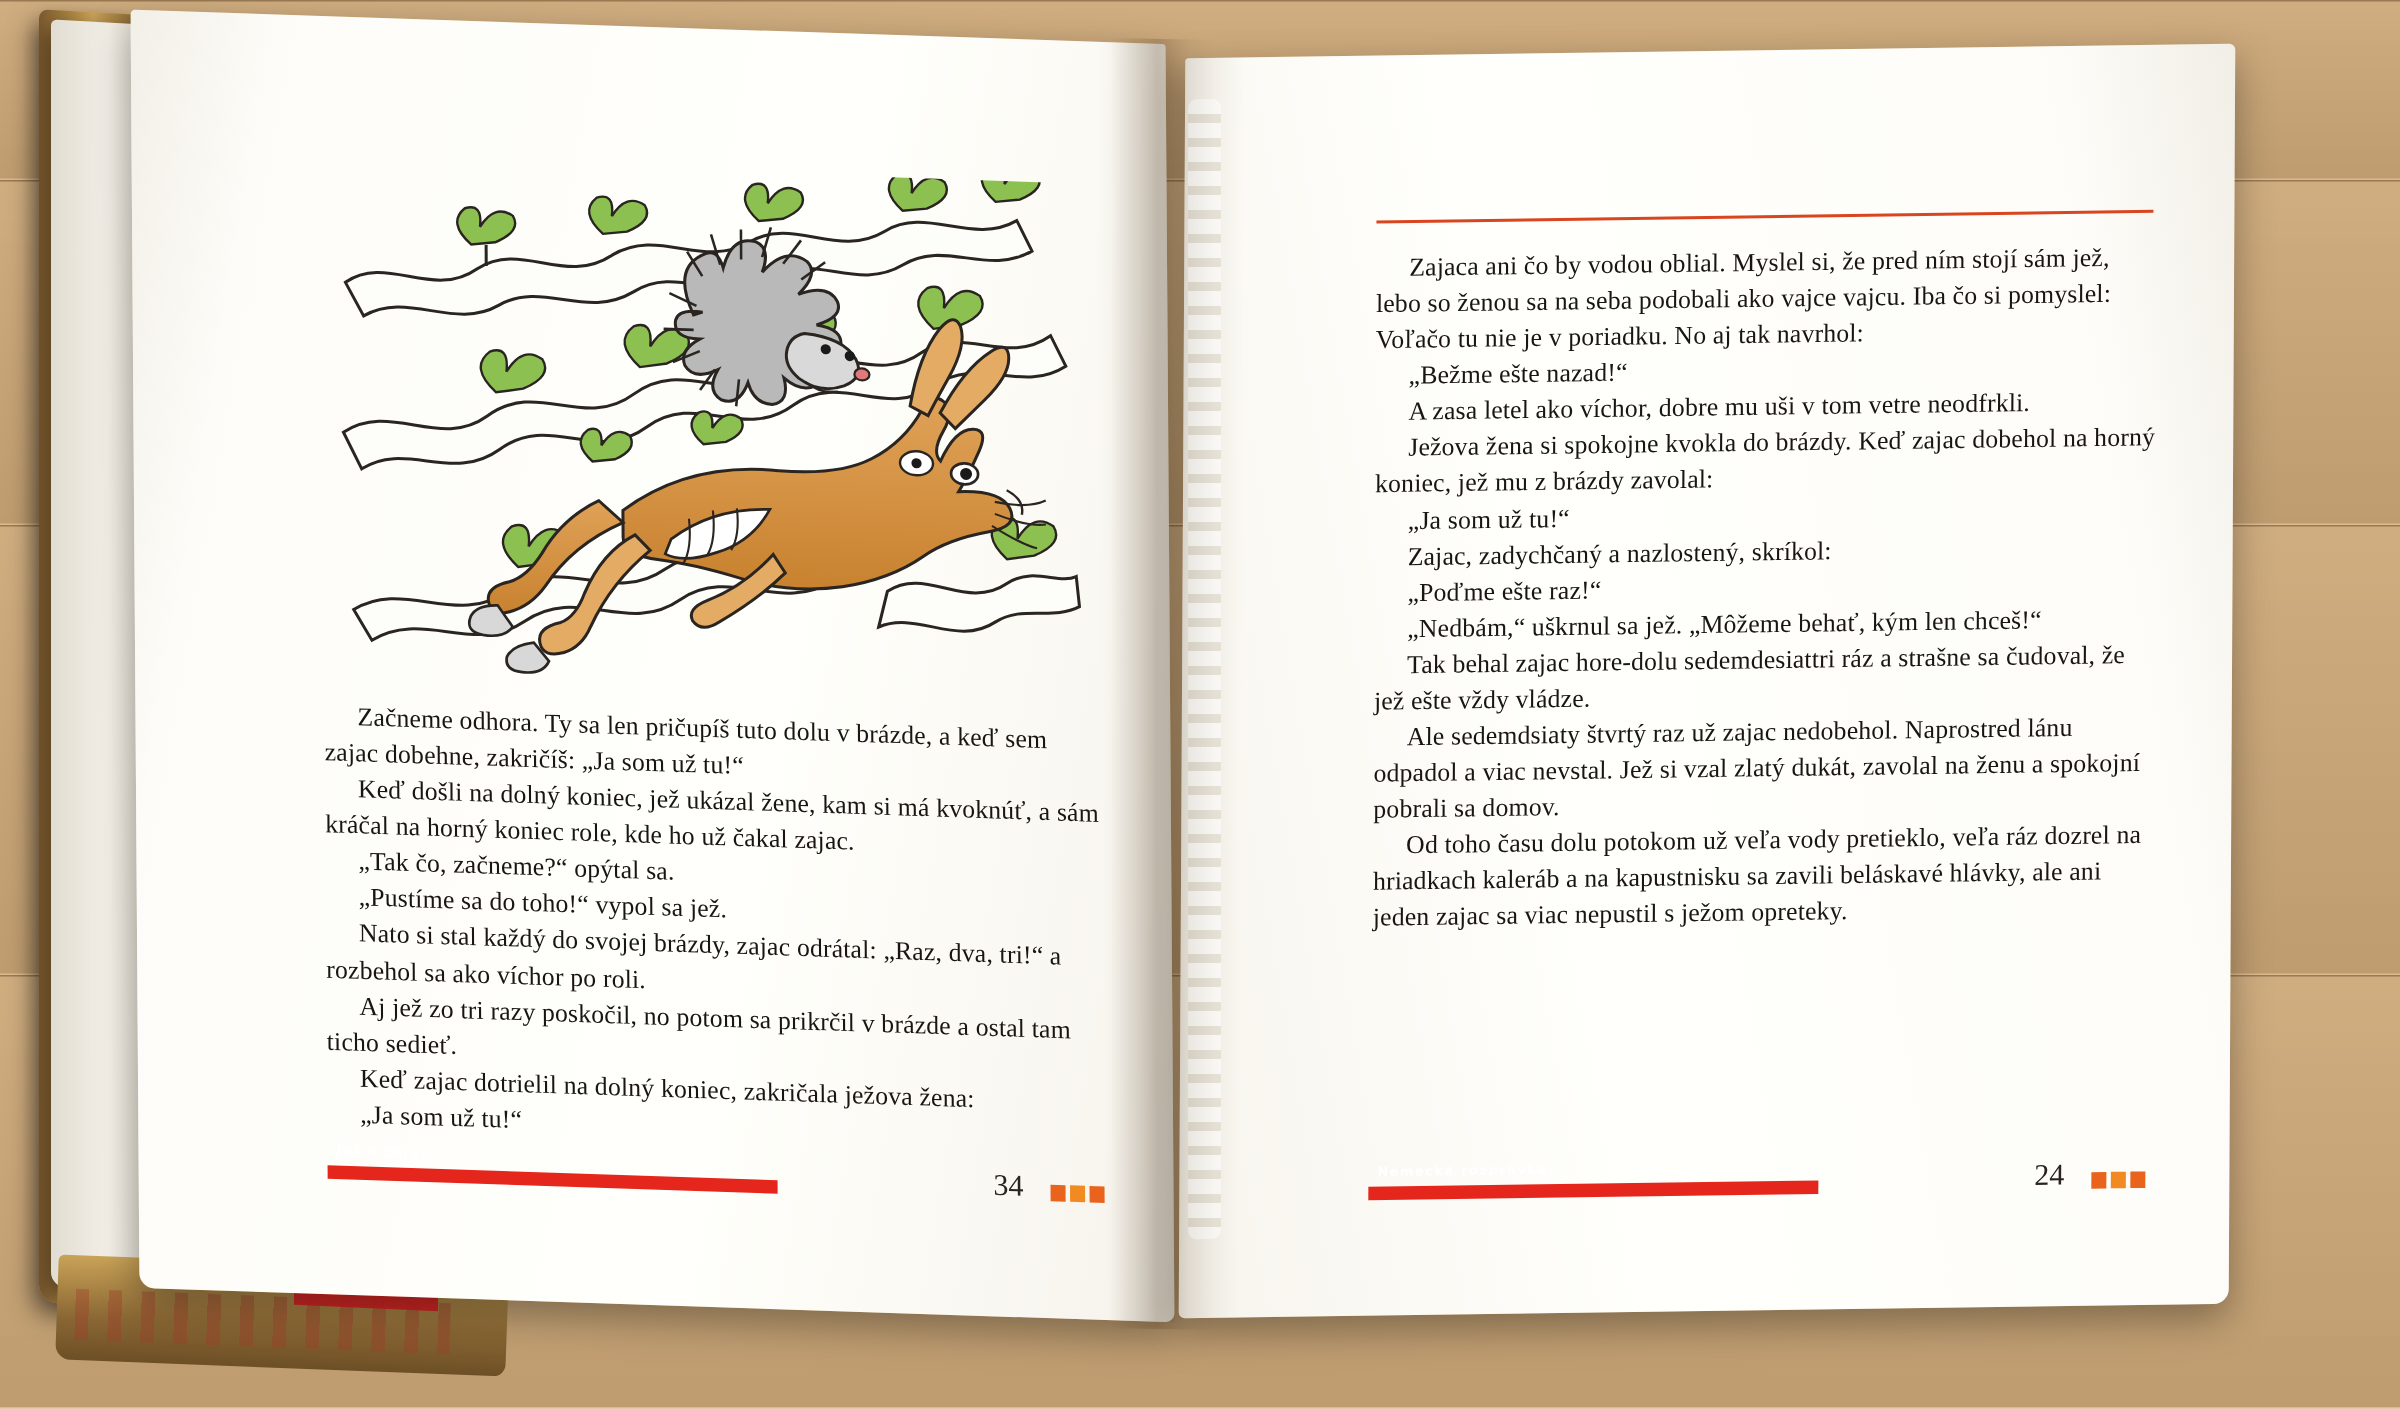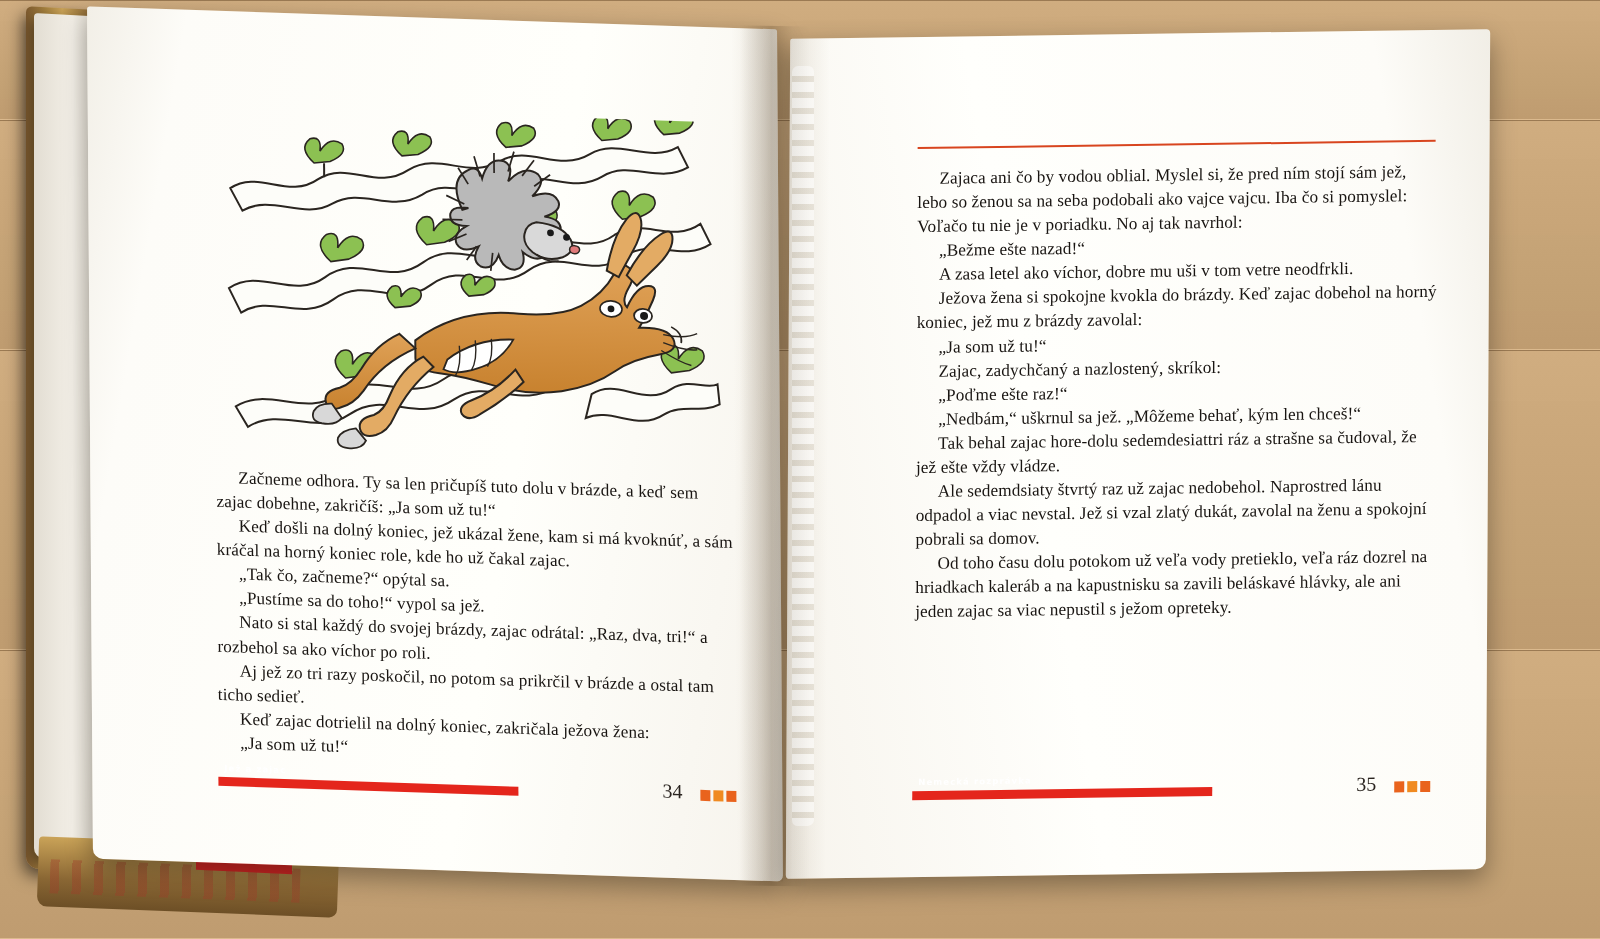--- a/index.html
+++ b/index.html
@@ -380,21 +380,21 @@
           <p class="ind">„Poďme ešte raz!“</p>
           <p class="ind">„Nedbám,“ uškrnul sa jež. „Môžeme behať, kým len chceš!“</p>
           <p class="ind">Tak behal zajac hore-dolu sedemdesiattri ráz a strašne sa čudoval, že jež ešte vždy vládze.</p>
           <p class="ind">Ale sedemdsiaty štvrtý raz už zajac nedobehol. Naprostred lánu odpadol a viac nevstal. Jež si vzal zlatý dukát, zavolal na ženu a spokojní pobrali sa domov.</p>
           <p class="ind">Od toho času dolu potokom už veľa vody pretieklo, veľa ráz dozrel na hriadkach kaleráb a na kapustnisku sa zavili beláskavé hlávky, ale ani jeden zajac sa viac nepustil s ježom opreteky.</p>
         </div>
 
         <div class="footer">
           <div class="footer-bar"></div>
           <div class="footer-label">Nemecká rozprávka</div>
-          <div class="footer-num">35</div>
+          <div class="footer-num">24</div>
           <div class="footer-sq">
               <i></i>
               <i></i>
               <i></i>
             </div>
         </div>
 
         <div class="curl-l"></div>
       </div>
     </div>

